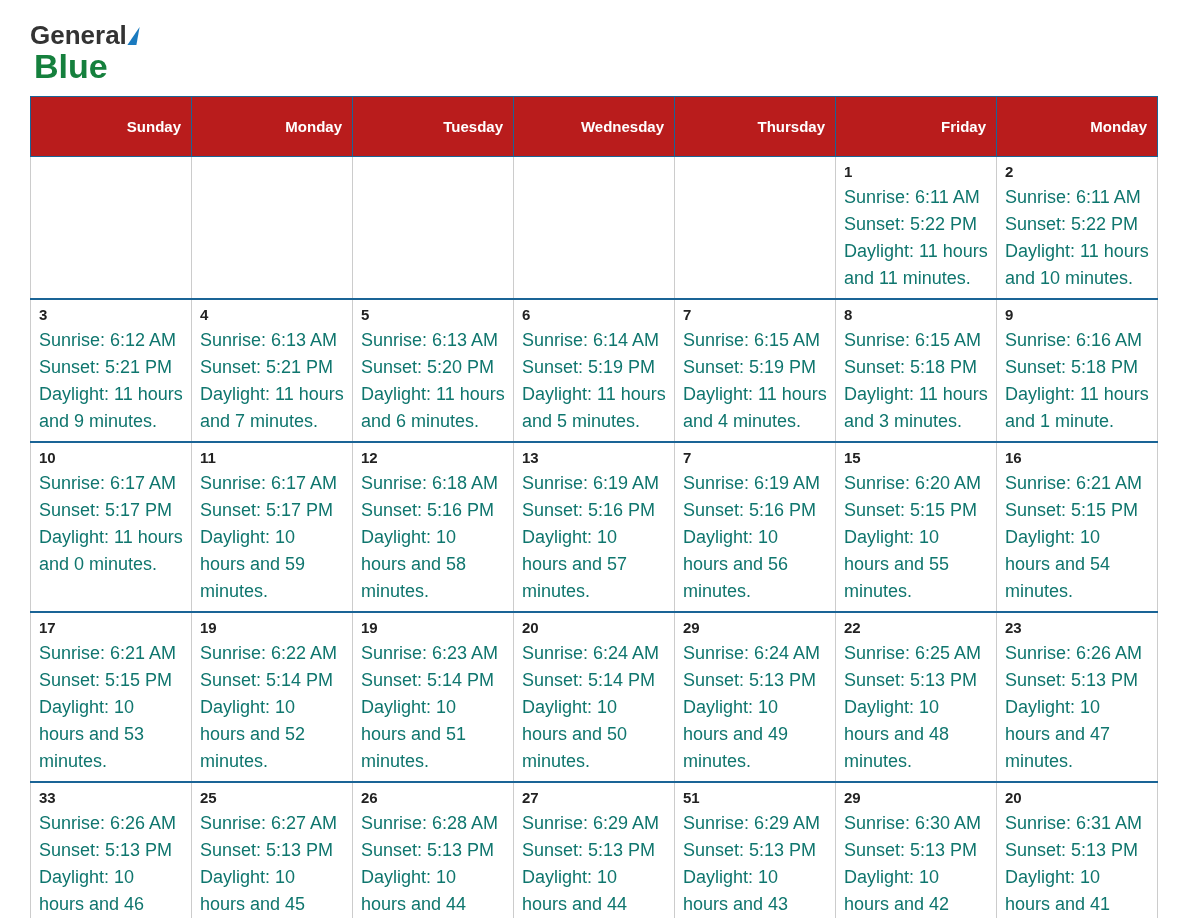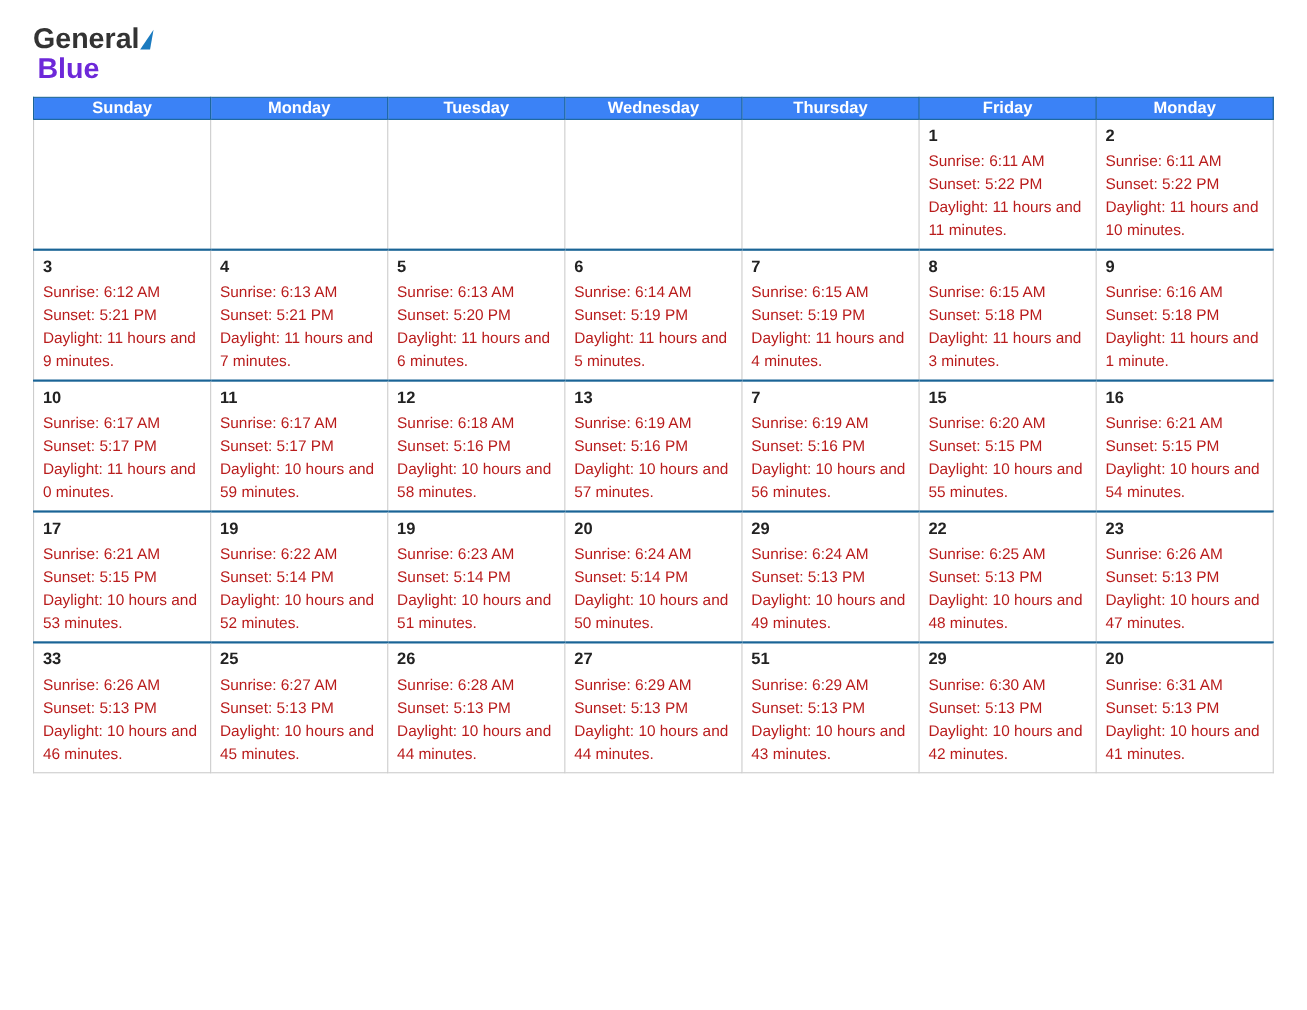--- a/index.html
+++ b/index.html
@@ -34,24 +34,24 @@
       font-size: 20px;
       color: #444;
       margin-top: 4px;
     }
     .calendar {
       width: 100%;
       border-collapse: collapse;
       margin-top: 10px;
     }
     .calendar th {
-      background-color: #3b82f6;
+      background-color: #b91c1c;
       color: #fff;
-      padding: 1px 10px;
-      text-align: center;
+      padding: 21px 10px;
+      text-align: right;
       font-size: 15px;
       font-weight: bold;
       border: 1px solid #1a6496;
     }
     .calendar td {
       border: 1px solid #ccc;
       vertical-align: top;
       padding: 6px 8px;
       width: 14.28%;
       min-height: 100px;
@@ -59,22 +59,22 @@
       color: #333;
     }
     .day-number {
       font-size: 15px;
       font-weight: bold;
       color: #222;
       display: block;
       margin-bottom: 4px;
     }
     .day-info {
-      font-size: 14px;
-      color: #b91c1c;
+      font-size: 18px;
+      color: #0f766e;
       line-height: 1.5;
     }
     .empty-cell {
       background: #fff;
     }
     .calendar tbody tr td {
       border-top: 2px solid #1a6496;
     }
     .calendar tbody tr:first-child td {
       border-top: 1px solid #ccc;
@@ -83,21 +83,21 @@
 </head>
 <body>
 
 <div class="header">
   <div class="logo">
     <div style="display:flex; align-items:center;">
       <span style="font-size:26px; font-weight:bold; color:#333;">General</span>
       <span style="display:inline-block; width:0; height:0; border-left:9px solid transparent; border-right:0px solid transparent; border-bottom:18px solid #1a7abf; margin-left:2px; transform: skewX(-10deg);"></span>
     </div>
     <div style="display:flex; align-items:center; margin-left:4px; margin-top:-4px;">
-      <span style="font-size:26px; font-weight:bold; color:#6d28d9;">Blue</span>
+      <span style="font-size:34px; font-weight:bold; color:#15803d;">Blue</span>
     </div>
   </div>
   <div class="title-section">
     <div class="month-title"></div>
     <div class="location"></div>
   </div>
 </div>
 
 <table class="calendar">
   <thead>

